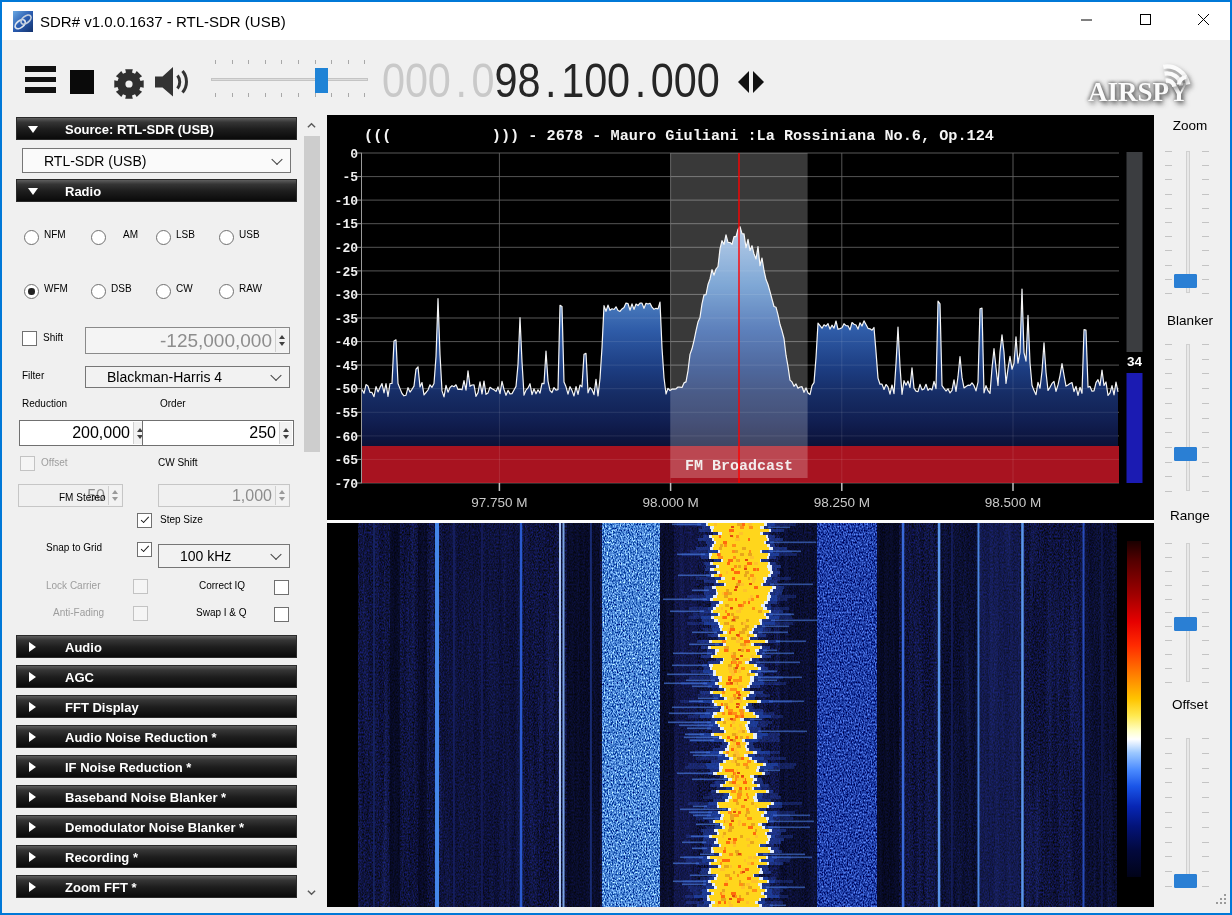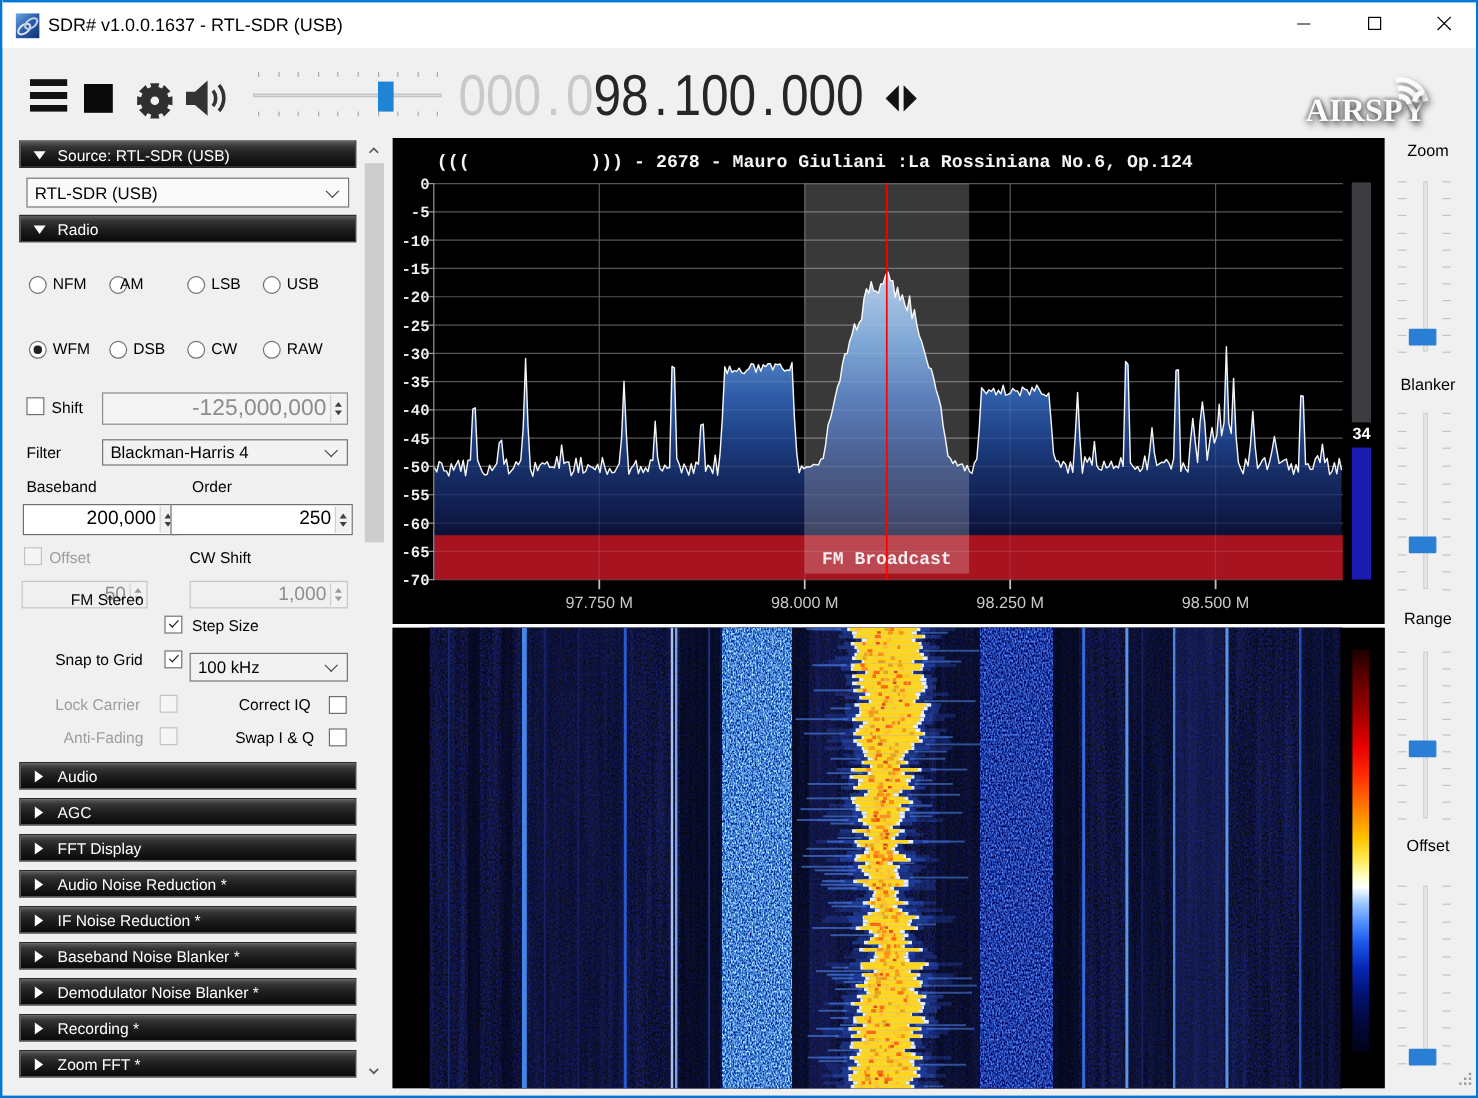--- a/index.html
+++ b/index.html
@@ -1,26 +1,26 @@
 <!DOCTYPE html>
 <html><head><meta charset="utf-8"><style>
 * {margin:0;padding:0;box-sizing:border-box}
 html,body {width:1232px;height:915px;overflow:hidden}
 body {position:relative;background:#f0f0f0;font-family:"Liberation Sans",sans-serif;border-left:2px solid #0078d7;border-right:2px solid #0078d7;border-bottom:2px solid #0078d7}
 #title {position:absolute;left:0;top:0;width:1228px;height:40px;background:#fff;border-top:2px solid #0078d7}
 #title .t {position:absolute;left:38px;top:11px;font-size:15px;color:#000}
 .wbtn {position:absolute;top:0;width:46px;height:38px}
 #panel {position:absolute;left:0;top:0}
 .hdr {position:absolute;left:14px;width:281px;height:23px;background:linear-gradient(180deg,#5e5e5e 0%,#353535 20%,#1e1e1e 52%,#0a0a0a 100%);border:1px solid #2a2a2a}
-.ht {position:absolute;left:31px;top:3.5px;color:#fff;font-size:13px;font-weight:normal}
+.ht {position:absolute;left:48px;top:3.5px;color:#fff;font-size:13px;font-weight:bold}
 .tri-d {position:absolute;left:11px;top:8px;width:0;height:0;border-left:5.5px solid transparent;border-right:5.5px solid transparent;border-top:7px solid #fff}
 .tri-r {position:absolute;left:12px;top:5.5px;width:0;height:0;border-top:5.5px solid transparent;border-bottom:5.5px solid transparent;border-left:7px solid #fff}
-.combo {position:absolute;background:#f2f2f2;border:1px solid #767676;font-size:14px;color:#000;padding-left:6px}
+.combo {position:absolute;background:#f2f2f2;border:1px solid #767676;font-size:14px;color:#000;padding-left:21px}
 .chev {position:absolute;right:9px;top:50%;width:8px;height:8px;border-right:1.6px solid #444;border-bottom:1.6px solid #444;transform:translateY(-70%) rotate(45deg)}
-.lbl {position:absolute;font-size:13px;color:#000;white-space:nowrap}
+.lbl {position:absolute;font-size:10px;color:#000;white-space:nowrap}
 .lbld {color:#9d9d9d}
 .rb {position:absolute;width:15px;height:15px;border:1.4px solid #707070;border-radius:50%;background:#fff}
 .rdot {position:absolute;left:3px;top:3px;width:6.5px;height:6.5px;border-radius:50%;background:#222}
 .cb {position:absolute;width:15px;height:15px;border:1.4px solid #707070;background:#fff}
 .cbd {border-color:#c3c3c3;background:#f5f5f5}
 .chk {position:absolute;left:2.5px;top:3px;width:7.5px;height:4px;border-left:1.7px solid #1a1a1a;border-bottom:1.7px solid #1a1a1a;transform:rotate(-47deg)}
 .num {position:absolute;background:#fff;border:1px solid #707070}
 .numd {background:#f4f4f4;border-color:#8a8a8a}
 .numd2 {background:#f0f0f0;border-color:#c6c6c6}
 .spind .su {border-bottom-color:#9a9a9a}
@@ -132,21 +132,21 @@
       <span class="ht">Source: RTL-SDR (USB)</span>
     </div>
     <div class="combo" style="left:20px;top:148px;width:269px;height:25px;line-height:24px;background:#fafafa">RTL-SDR (USB)<span class="chev"></span></div>
     <div class="hdr" style="top:179px">
       <span class="tri-d"></span>
       <span class="ht">Radio</span>
     </div>
     <span class="rb" style="left:22px;top:230px"></span>
     <span class="lbl" style="left:42px;top:229px">NFM</span>
     <span class="rb" style="left:89px;top:230px"></span>
-    <span class="lbl" style="left:98px;top:229px">AM</span>
+    <span class="lbl" style="left:121px;top:229px">AM</span>
     <span class="rb" style="left:154px;top:230px"></span>
     <span class="lbl" style="left:174px;top:229px">LSB</span>
     <span class="rb" style="left:217px;top:230px"></span>
     <span class="lbl" style="left:237px;top:229px">USB</span>
     <span class="rb" style="left:22px;top:284px">
       <span class="rdot"></span>
     </span>
     <span class="lbl" style="left:42px;top:283px">WFM</span>
     <span class="rb" style="left:89px;top:284px"></span>
     <span class="lbl" style="left:109px;top:283px">DSB</span>
@@ -158,21 +158,21 @@
     <span class="lbl" style="left:41px;top:332px">Shift</span>
     <div class="num numd" style="left:83px;top:327px;width:205px;height:27px">
       <span class="nv" style="color:#8d8d8d;font-size:19px">-125,000,000</span>
       <span class="spin">
         <i class="su"></i>
         <i class="sd"></i>
       </span>
     </div>
     <span class="lbl" style="left:20px;top:370px">Filter</span>
     <div class="combo" style="left:83px;top:366px;width:205px;height:22px;line-height:21px">Blackman-Harris 4<span class="chev"></span></div>
-    <span class="lbl" style="left:20px;top:398px">Baseband</span>
+    <span class="lbl" style="left:20px;top:398px">Reduction</span>
     <span class="lbl" style="left:158px;top:398px">Order</span>
     <div class="num" style="left:17px;top:420px;width:129px;height:26px">
       <span class="nv">200,000</span>
       <span class="spin">
         <i class="su"></i>
         <i class="sd"></i>
       </span>
     </div>
     <div class="num" style="left:140px;top:420px;width:152px;height:26px">
       <span class="nv">250</span>

